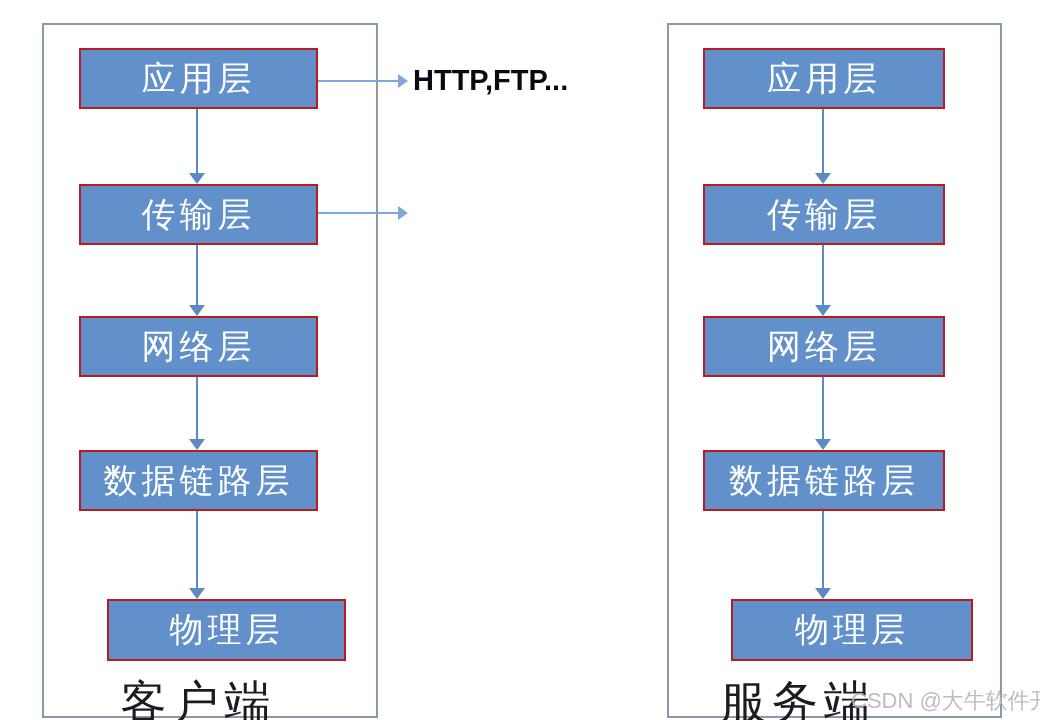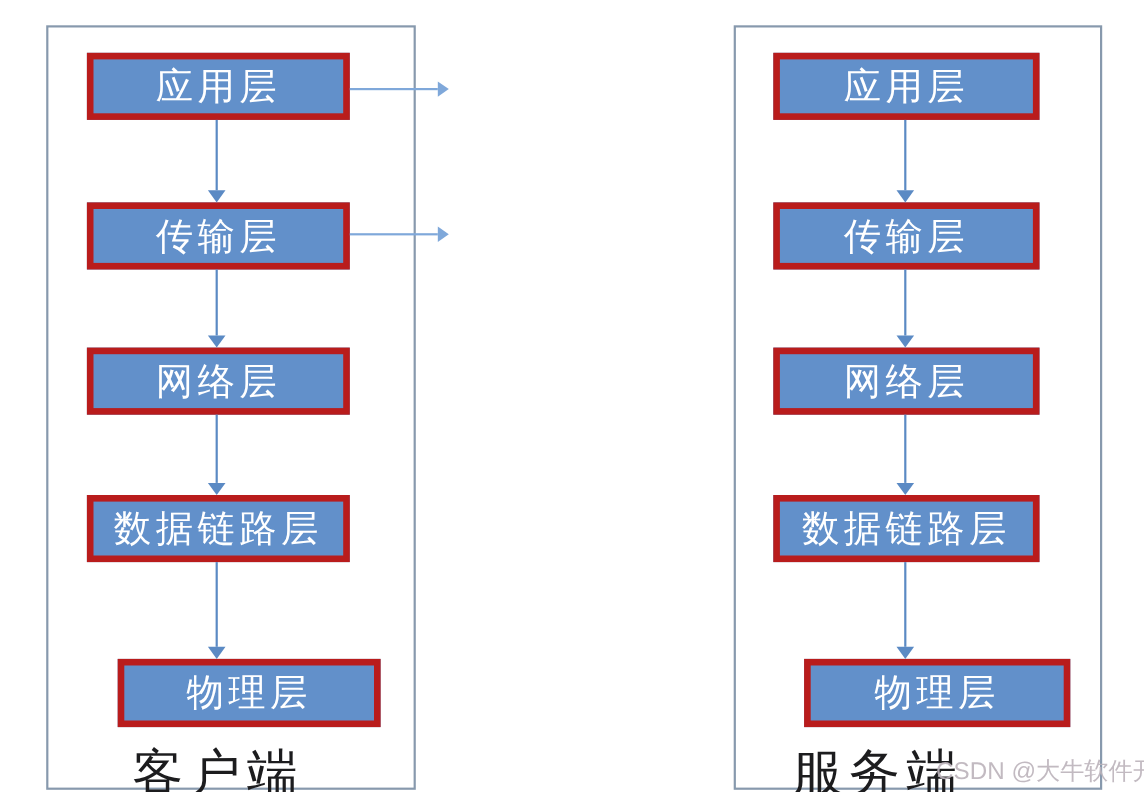--- a/index.html
+++ b/index.html
@@ -17,21 +17,21 @@
     box-sizing: border-box;
     background: transparent;
   }
   .frame-left  { left: 42px;  top: 23px; width: 336px; height: 695px; }
   .frame-right { left: 667px; top: 23px; width: 335px; height: 695px; }
 
   .node {
     position: absolute;
     box-sizing: border-box;
     background: #6290ca;
-    border: 6px solid #b91c1c;
+    border: 2px solid #b91c1c;
     color: #ffffff;
     display: flex;
     align-items: center;
     justify-content: center;
     font-size: 34px;
     letter-spacing: 4px;
     height: 61px;
   }
   .col-left  .node { left: 79px;  width: 239px; }
   .col-right .node { left: 703px; width: 242px; }
@@ -151,16 +151,17 @@
     <div class="varrow vx-right va1"></div>
     <div class="varrow vx-right va2"></div>
     <div class="varrow vx-right va3"></div>
     <div class="varrow vx-right va4"></div>
 
     <div class="caption cap-right">服务端</div>
   </div>
 
   <div class="harrow ha1"></div>
   <div class="harrow ha2"></div>
+  <div class="proto-label pl1">HTTP,FTP...</div>
 
   <div class="watermark">CSDN @大牛软件开发</div>
 
 </div>
 
 </body></html>

